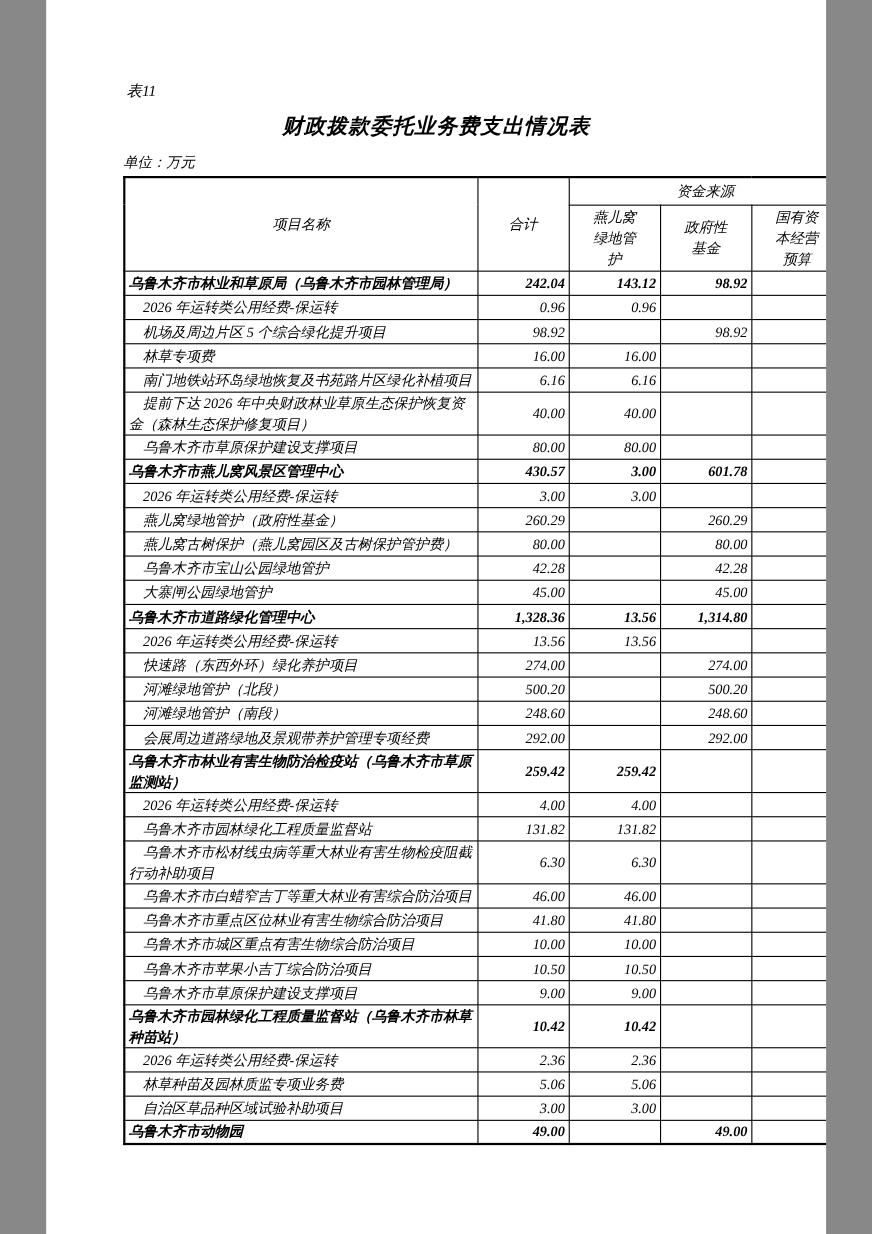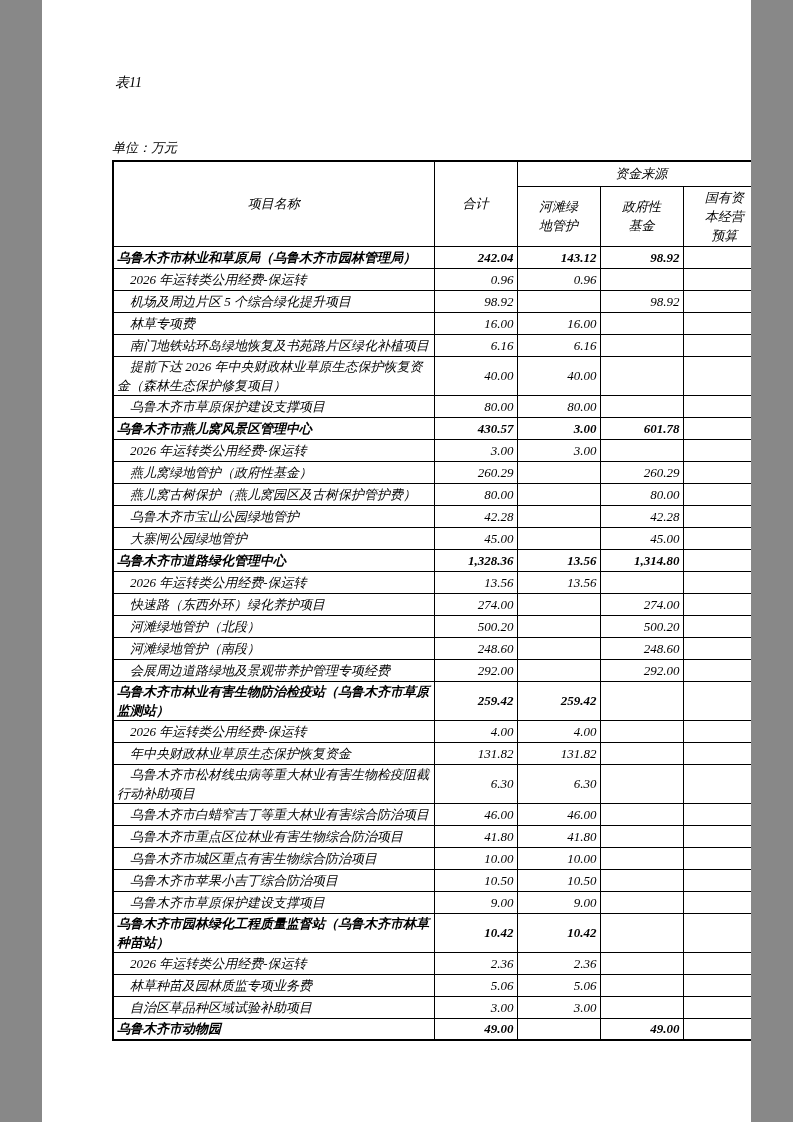--- a/index.html
+++ b/index.html
@@ -79,41 +79,42 @@
     font-size: 14px;
   }
 </style>
 </head>
 <body>
 
 <div class="page">
 
   <div class="table-label">表11</div>
 
+  <div class="doc-title">财政拨款委托业务费支出情况表</div>
 
   <div class="meta">
     <span>单位：万元</span>
   </div>
 
   <table class="fin-table">
     <colgroup>
       <col style="width:321px">
       <col style="width:83px">
       <col style="width:83px">
       <col style="width:83px">
       <col style="width:83px">
     </colgroup>
     <thead>
       <tr class="hrow1">
         <th rowspan="2">项目名称</th>
         <th rowspan="2">合计</th>
         <th colspan="3">资金来源</th>
       </tr>
       <tr class="hrow2">
-        <th>河滩绿地管护</th>
+        <th>燕儿窝绿地管护</th>
         <th>政府性基金</th>
         <th>国有资本经营预算</th>
       </tr>
     </thead>
     <tbody>
         <tr class="section">
       <td class="c-name">乌鲁木齐市林业和草原局（乌鲁木齐市园林管理局）</td>
       <td class="c-num">242.04</td>
       <td class="c-num">143.12</td>
       <td class="c-num">98.92</td>
@@ -253,21 +254,21 @@
       <td class="c-num"></td>
     </tr>
         <tr class="item">
       <td class="c-name">2026 年运转类公用经费-保运转</td>
       <td class="c-num">4.00</td>
       <td class="c-num">4.00</td>
       <td class="c-num"></td>
       <td class="c-num"></td>
     </tr>
         <tr class="item">
-      <td class="c-name">年中央财政林业草原生态保护恢复资金</td>
+      <td class="c-name">乌鲁木齐市园林绿化工程质量监督站</td>
       <td class="c-num">131.82</td>
       <td class="c-num">131.82</td>
       <td class="c-num"></td>
       <td class="c-num"></td>
     </tr>
         <tr class="item">
       <td class="c-name">乌鲁木齐市松材线虫病等重大林业有害生物检疫阻截行动补助项目</td>
       <td class="c-num">6.30</td>
       <td class="c-num">6.30</td>
       <td class="c-num"></td>

